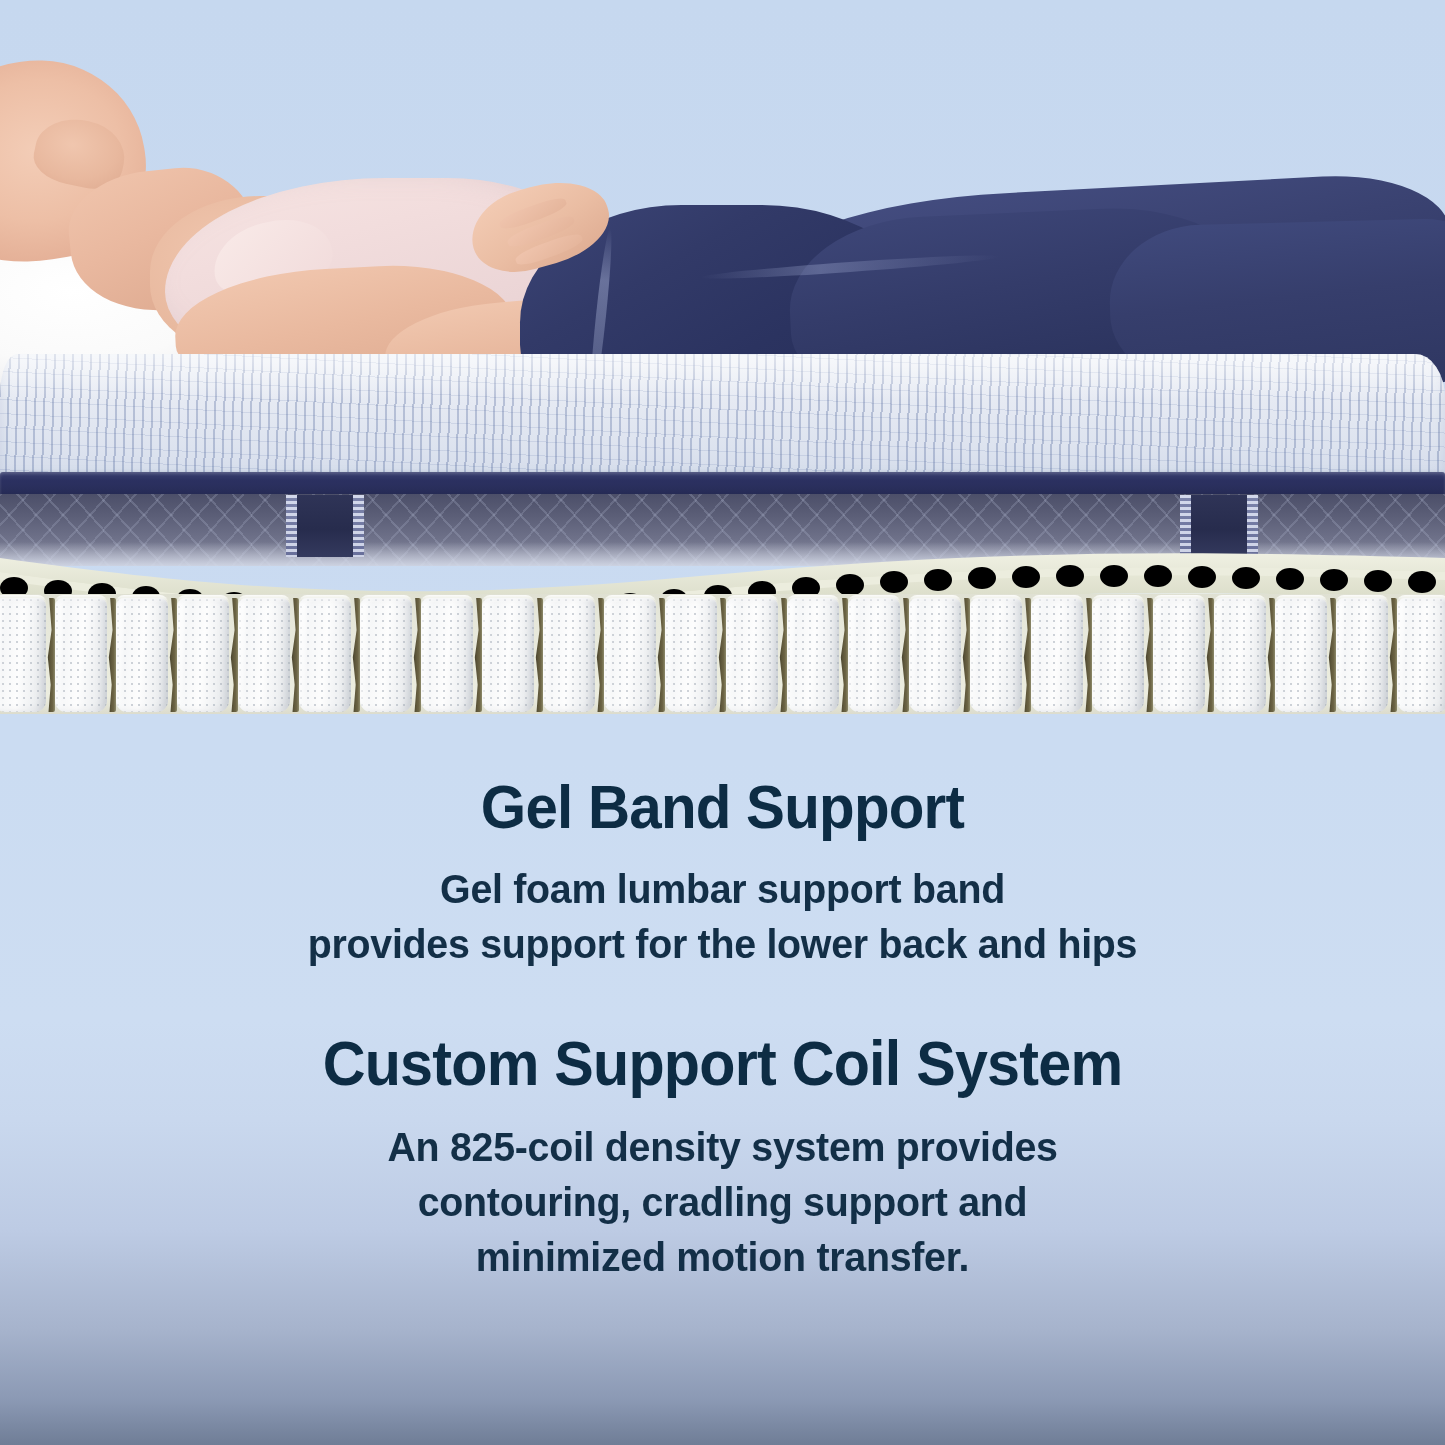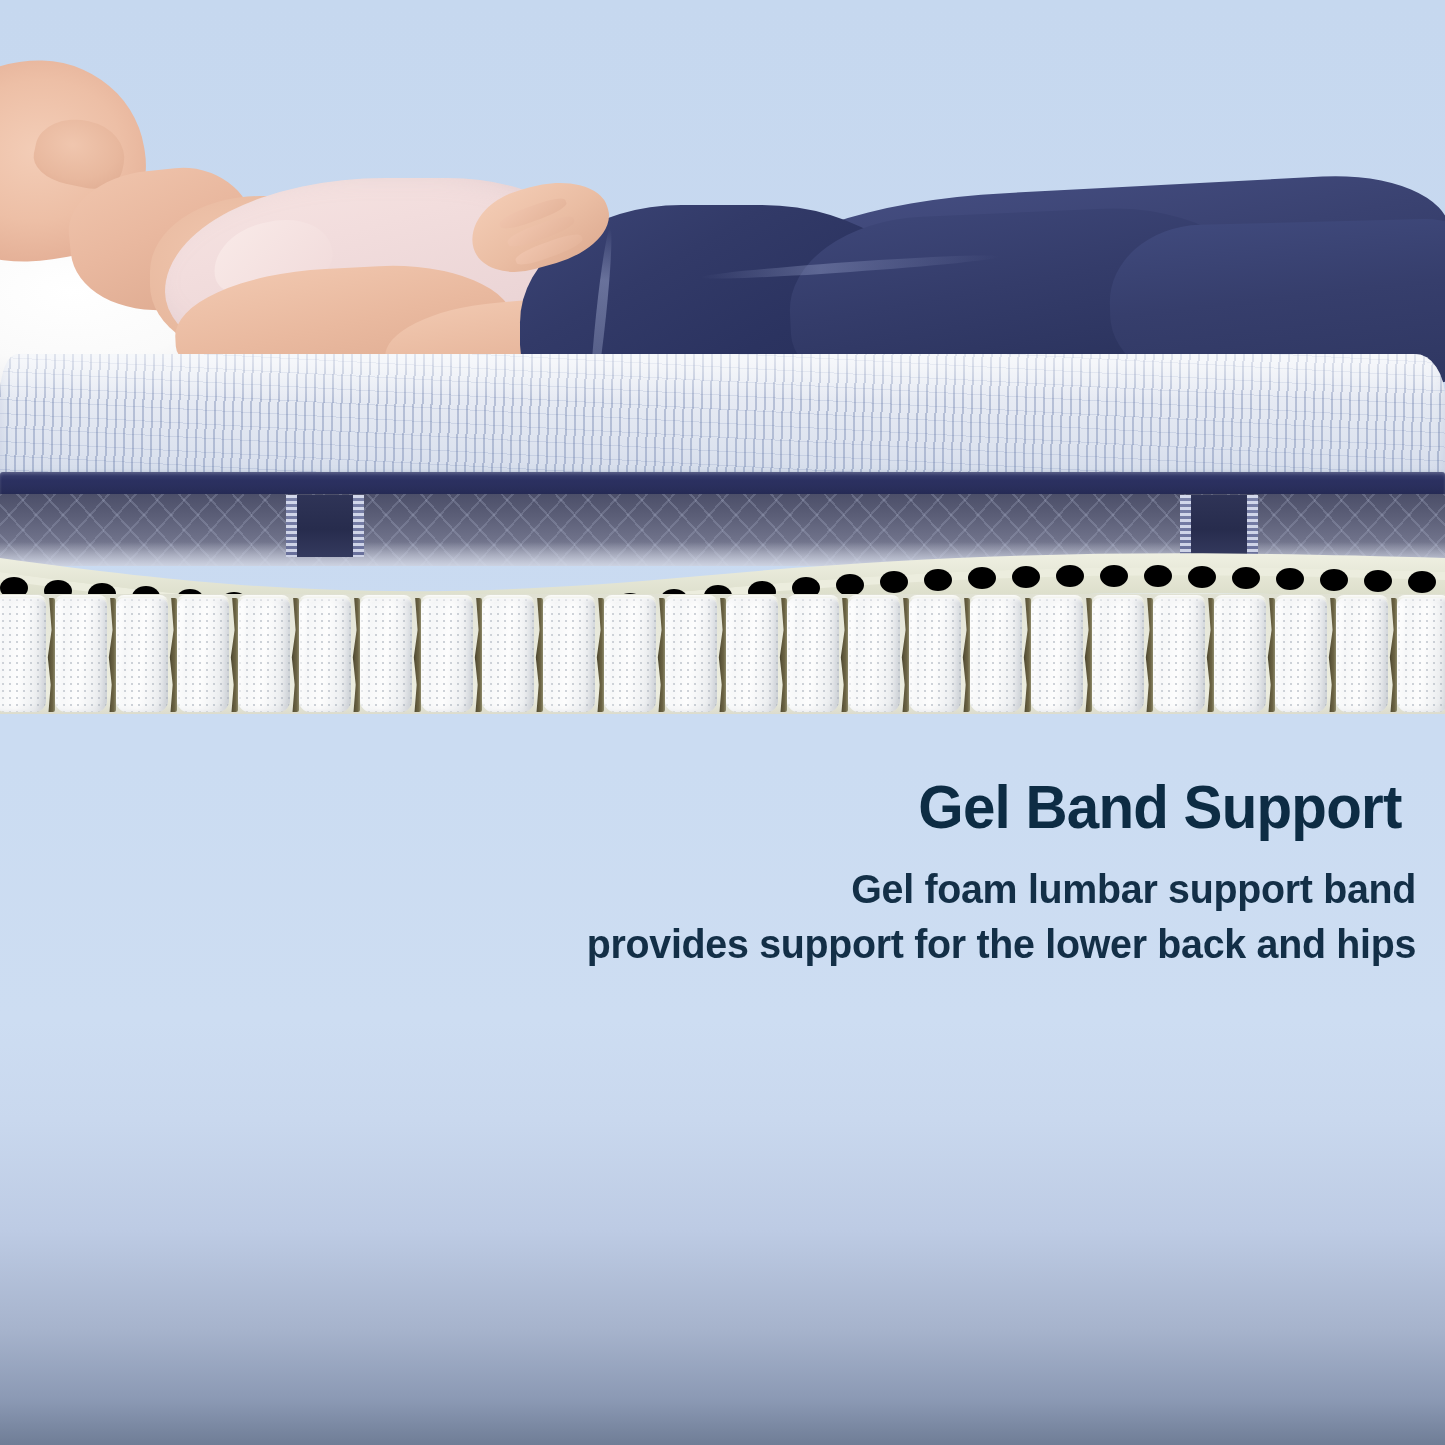--- a/index.html
+++ b/index.html
@@ -295,21 +295,21 @@
     border-radius:8px 8px 0 0;
   }
 
   
   .content {
     position:absolute; left:0; top:714px;
     width:1445px; height:731px;
     text-align:center;
   }
   .blk { width:100%; }
-  .blk-1 { padding-top:60px;text-align:right; }
+  .blk-1 { padding-top:60px; }
   .blk-2 { padding-top:58px; }
 
   .h-title {
     color:#0d2c44;
     font-size:62px;
     font-weight:bold;
     letter-spacing:-0.8px;
     line-height:1.06;
     font-stretch:condensed;
     transform:scaleX(.94);
@@ -472,15 +472,23 @@
   <div class="content">
 
     <div class="blk blk-1">
       <div class="h-title">Gel Band Support</div>
       <div class="h-body">
         <div>Gel foam lumbar support band</div>
         <div>provides support for the lower back and hips</div>
       </div>
     </div>
 
+    <div class="blk blk-2">
+      <div class="h-title t2">Custom Support Coil System</div>
+      <div class="h-body b2">
+        <div>An 825-coil density system provides</div>
+        <div>contouring, cradling support and</div>
+        <div>minimized motion transfer.</div>
+      </div>
+    </div>
 
   </div>
 </div>
 
 </body></html>

